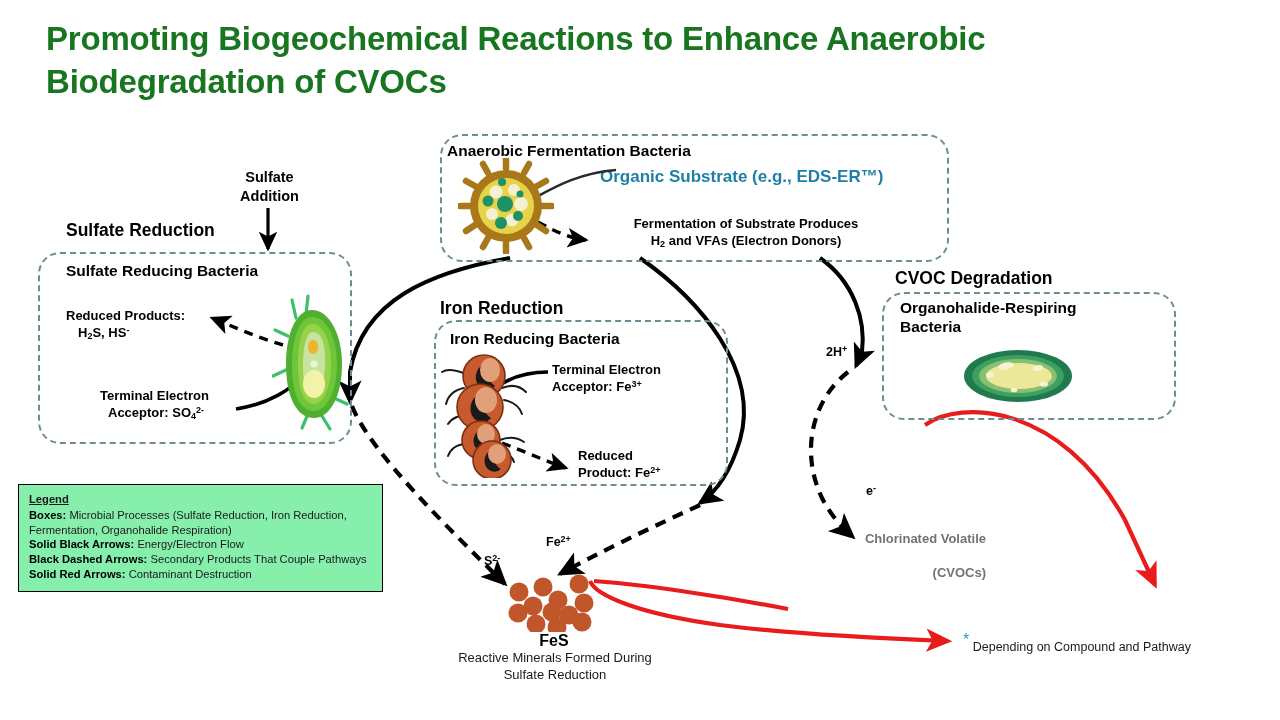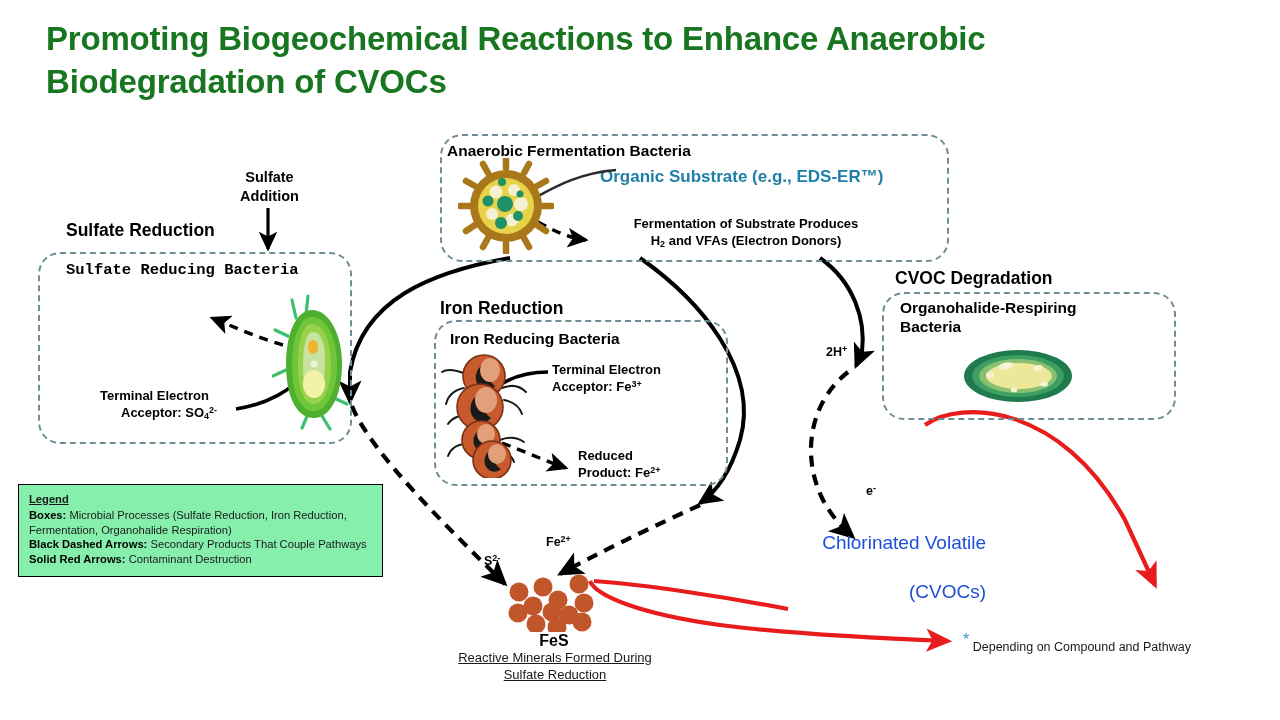--- a/index.html
+++ b/index.html
@@ -32,21 +32,21 @@
   
   .box-heading{font-weight:bold;font-size:15.5px;color:#000;line-height:1.25;}
   .lbl{font-weight:bold;font-size:13px;color:#000000;line-height:1.30;}
   .lbl.c{text-align:center;}
   .lbl sub{font-size:9px;vertical-align:-0.22em;font-weight:bold;}
   .lbl sup{font-size:9px;vertical-align:0.42em;font-weight:bold;}
   .substrate{font-weight:bold;font-size:17px;color:#1F7FA6;white-space:nowrap;}
 
   
   #cvoc-label{
-    font-weight:normal;font-size:19px;color:#1d4ed8;line-height:1.30;text-align:right;
+    font-weight:bold;font-size:13px;color:#737373;line-height:1.30;text-align:right;
   }
 
   
   #byproducts{font-weight:bold;font-size:13.5px;color:#000;line-height:1.34;}
   #byproducts sub{font-size:9.5px;vertical-align:-0.22em;}
   .star{color:#2E9BC9;font-size:15px;vertical-align:0.38em;}
   #footnote{font-size:12.5px;color:#1a1a1a;}
 
   
   #legend{
@@ -54,21 +54,21 @@
     border:1.6px solid #000;background:#86efac;
     padding:7px 9px 9px 10px;box-sizing:border-box;
     font-size:11.2px;line-height:1.32;color:#1a1a1a;
   }
   #legend .lg-title{font-weight:bold;text-decoration:underline;margin-bottom:1px;}
   #legend b{color:#000;}
   #legend .row{margin-top:0px;}
 
   
   #fes-name{font-weight:bold;font-size:16px;color:#000;text-align:center;}
-  #fes-sub{font-size:13px;color:#1a1a1a;text-align:center;line-height:1.28;text-decoration:underline;}
+  #fes-sub{font-size:13px;color:#1a1a1a;text-align:center;line-height:1.28;}
   .ion-lbl{font-weight:bold;font-size:12.5px;color:#000;}
   .ion-lbl sup{font-size:9px;vertical-align:0.42em;}
 </style>
 </head>
 <body>
 
 <div id="stage">
 
   <div class="abs" id="title">Promoting Biogeochemical Reactions to Enhance Anaerobic Biodegradation of CVOCs</div>
 
@@ -148,26 +148,32 @@
 
   <div class="abs section-caption" style="left:66px;top:220px;">Sulfate Reduction</div>
 
   <div class="abs" style="left:222px;top:168px;width:95px;text-align:center;">
     <div class="lbl" style="font-size:14.5px;">Sulfate</div>
     <div class="lbl" style="font-size:14.5px;">Addition</div>
   </div>
 
   <div class="abs proc-box" style="left:38px;top:252px;width:310px;height:188px;"></div>
 
-  <div class="abs box-heading" style="left:66px;top:261px;font-family:Liberation Mono, monospace;">Sulfate Reducing Bacteria</div>
-
+  <div class="abs box-heading" style="left:66px;top:261px;">Sulfate Reducing Bacteria</div>
+
+  <div class="abs lbl" style="left:66px;top:308px;width:150px;">
+    <span>Reduced Products:</span><br>
+    <span style="display:inline-block;margin-left:12px;">
+      <span>H</span><sub>2</sub><span>S, HS</span><sup>-</sup>
+    </span>
+  </div>
 
   <div class="abs lbl" style="left:100px;top:388px;width:150px;text-align:left;">
     <span>Terminal Electron</span><br>
-    <span style="display:inline-block;margin-left:21px;">
+    <span style="display:inline-block;margin-left:8px;">
       <span>Acceptor: SO</span><sub>4</sub><sup>2-</sup>
     </span>
   </div>
 
   <svg class="abs" style="left:272px;top:292px;width:86px;height:142px;" viewBox="0 0 86 142">
     <g stroke="#3DBF6E" stroke-width="3.2" fill="none" stroke-linecap="round">
       <path d="M24,26 L20,8"></path>
         <path d="M34,22 L36,4"></path>
       <path d="M16,44 L3,38"></path>
         <path d="M14,78 L1,84"></path>
@@ -353,20 +359,23 @@
     <span class="star" style="font-size:16px;">*</span>
     <span>Depending on Compound and Pathway</span>
   </div>
 
   <div class="abs" id="legend">
     <div class="lg-title">Legend</div>
     <div class="row">
       <b>Boxes:</b><span> Microbial Processes (Sulfate Reduction, Iron Reduction, Fermentation, Organohalide Respiration)</span>
     </div>
     <div class="row">
+      <b>Solid Black Arrows:</b><span> Energy/Electron Flow</span>
+    </div>
+    <div class="row">
       <b>Black Dashed Arrows:</b><span> Secondary Products That Couple Pathways</span>
     </div>
     <div class="row">
       <b>Solid Red Arrows:</b><span> Contaminant Destruction</span>
     </div>
   </div>
 
 </div>
 
 </body></html>

